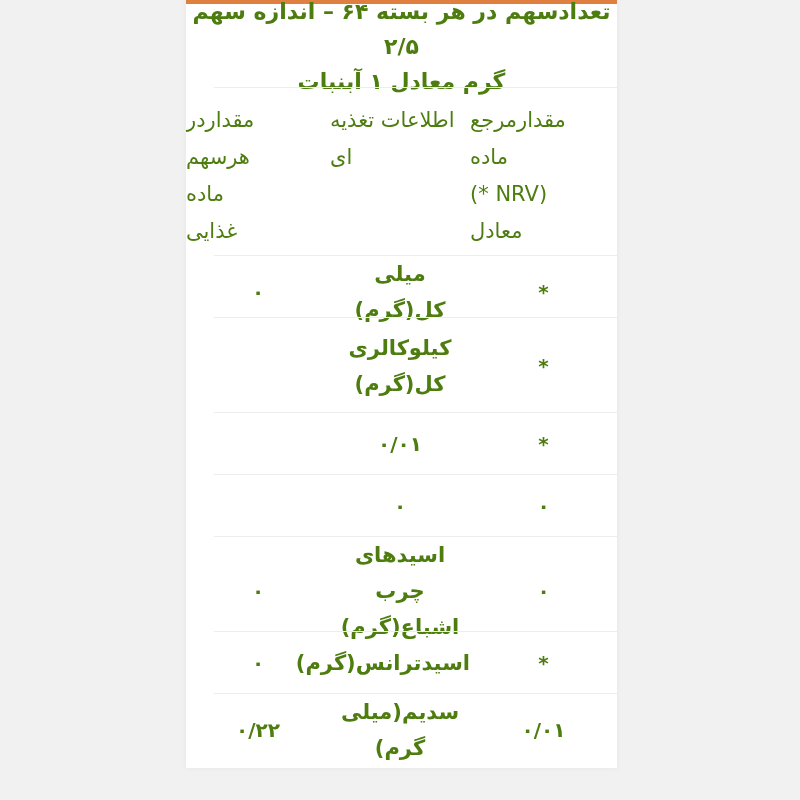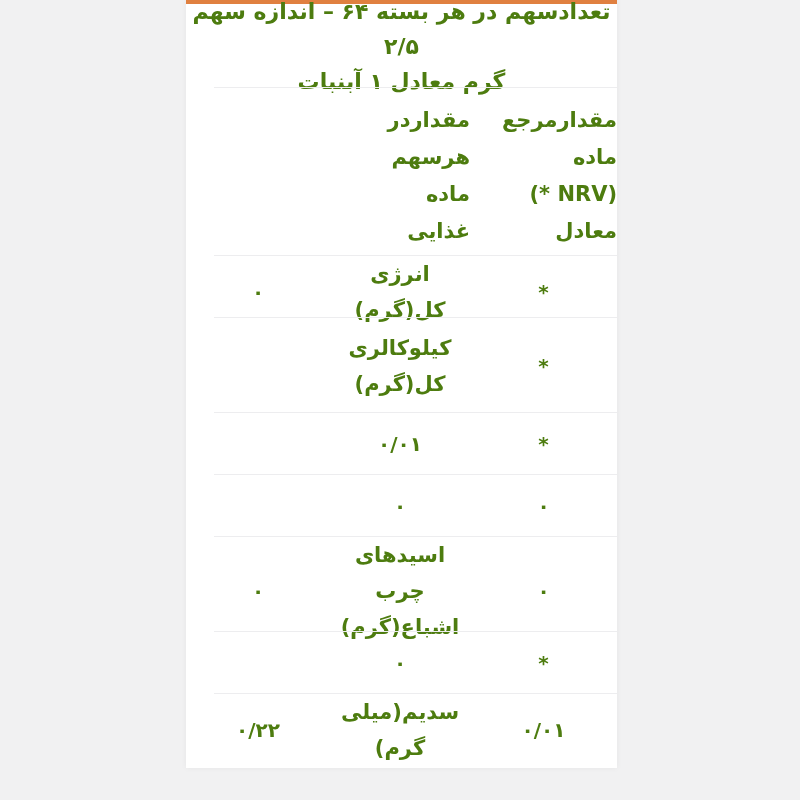--- a/index.html
+++ b/index.html
@@ -67,23 +67,23 @@
 
   .thead {
     min-height: 168px;
     box-sizing: border-box;
     padding-top: 14px;
     align-items: start;
   }
 
   .th {
     font-size: 21px;
-    font-weight: 700;
+    font-weight: 400;
     line-height: 37px;
-    text-align: right;
+    text-align: left;
     white-space: pre-line;
   }
 
   .row { align-items: center; }
   .row.single { height: 62px; }
   .row.double { height: 95px; }
 
   .cell {
     text-align: center;
     font-size: 21px;
@@ -113,29 +113,31 @@
 
   <div class="serving divider">تعدادسهم در هر بسته ۶۴ – اندازه سهم ۲/۵
 گرم معادل ۱ آبنبات</div>
 
 
   <div class="thead divider">
     <div class="th">مقدارمرجع
 ماده
 (NRV *)
 معادل</div>
+    <div class="th">اطلاعات تغذیه
+ای</div>
     <div class="th">مقداردر
 هرسهم
 ماده
 غذایی</div>
   </div>
 
   <div class="row single divider">
     <div class="cell num">*</div>
-    <div class="cell">انرژی کل(گرم)</div>
+    <div class="cell">میلی کل(گرم)</div>
     <div class="cell num">۰</div>
   </div>
 
   <div class="row double divider">
     <div class="cell num">*</div>
     <div class="cell">کیلوکالری
 کل(گرم)</div>
   </div>
 
   <div class="row single divider">
@@ -150,20 +152,21 @@
 
   <div class="row double divider">
     <div class="cell num">۰</div>
     <div class="cell">اسیدهای چرب
 اشباع(گرم)</div>
     <div class="cell num">۰</div>
   </div>
 
   <div class="row single divider">
     <div class="cell num">*</div>
+    <div class="cell">اسیدترانس(گرم)</div>
     <div class="cell num">۰</div>
   </div>
 
   <div class="row single">
     <div class="cell num">۰/۰۱</div>
     <div class="cell">سدیم(میلی گرم)</div>
     <div class="cell num">۰/۲۲</div>
   </div>
 
   <button class="fab"></button>

